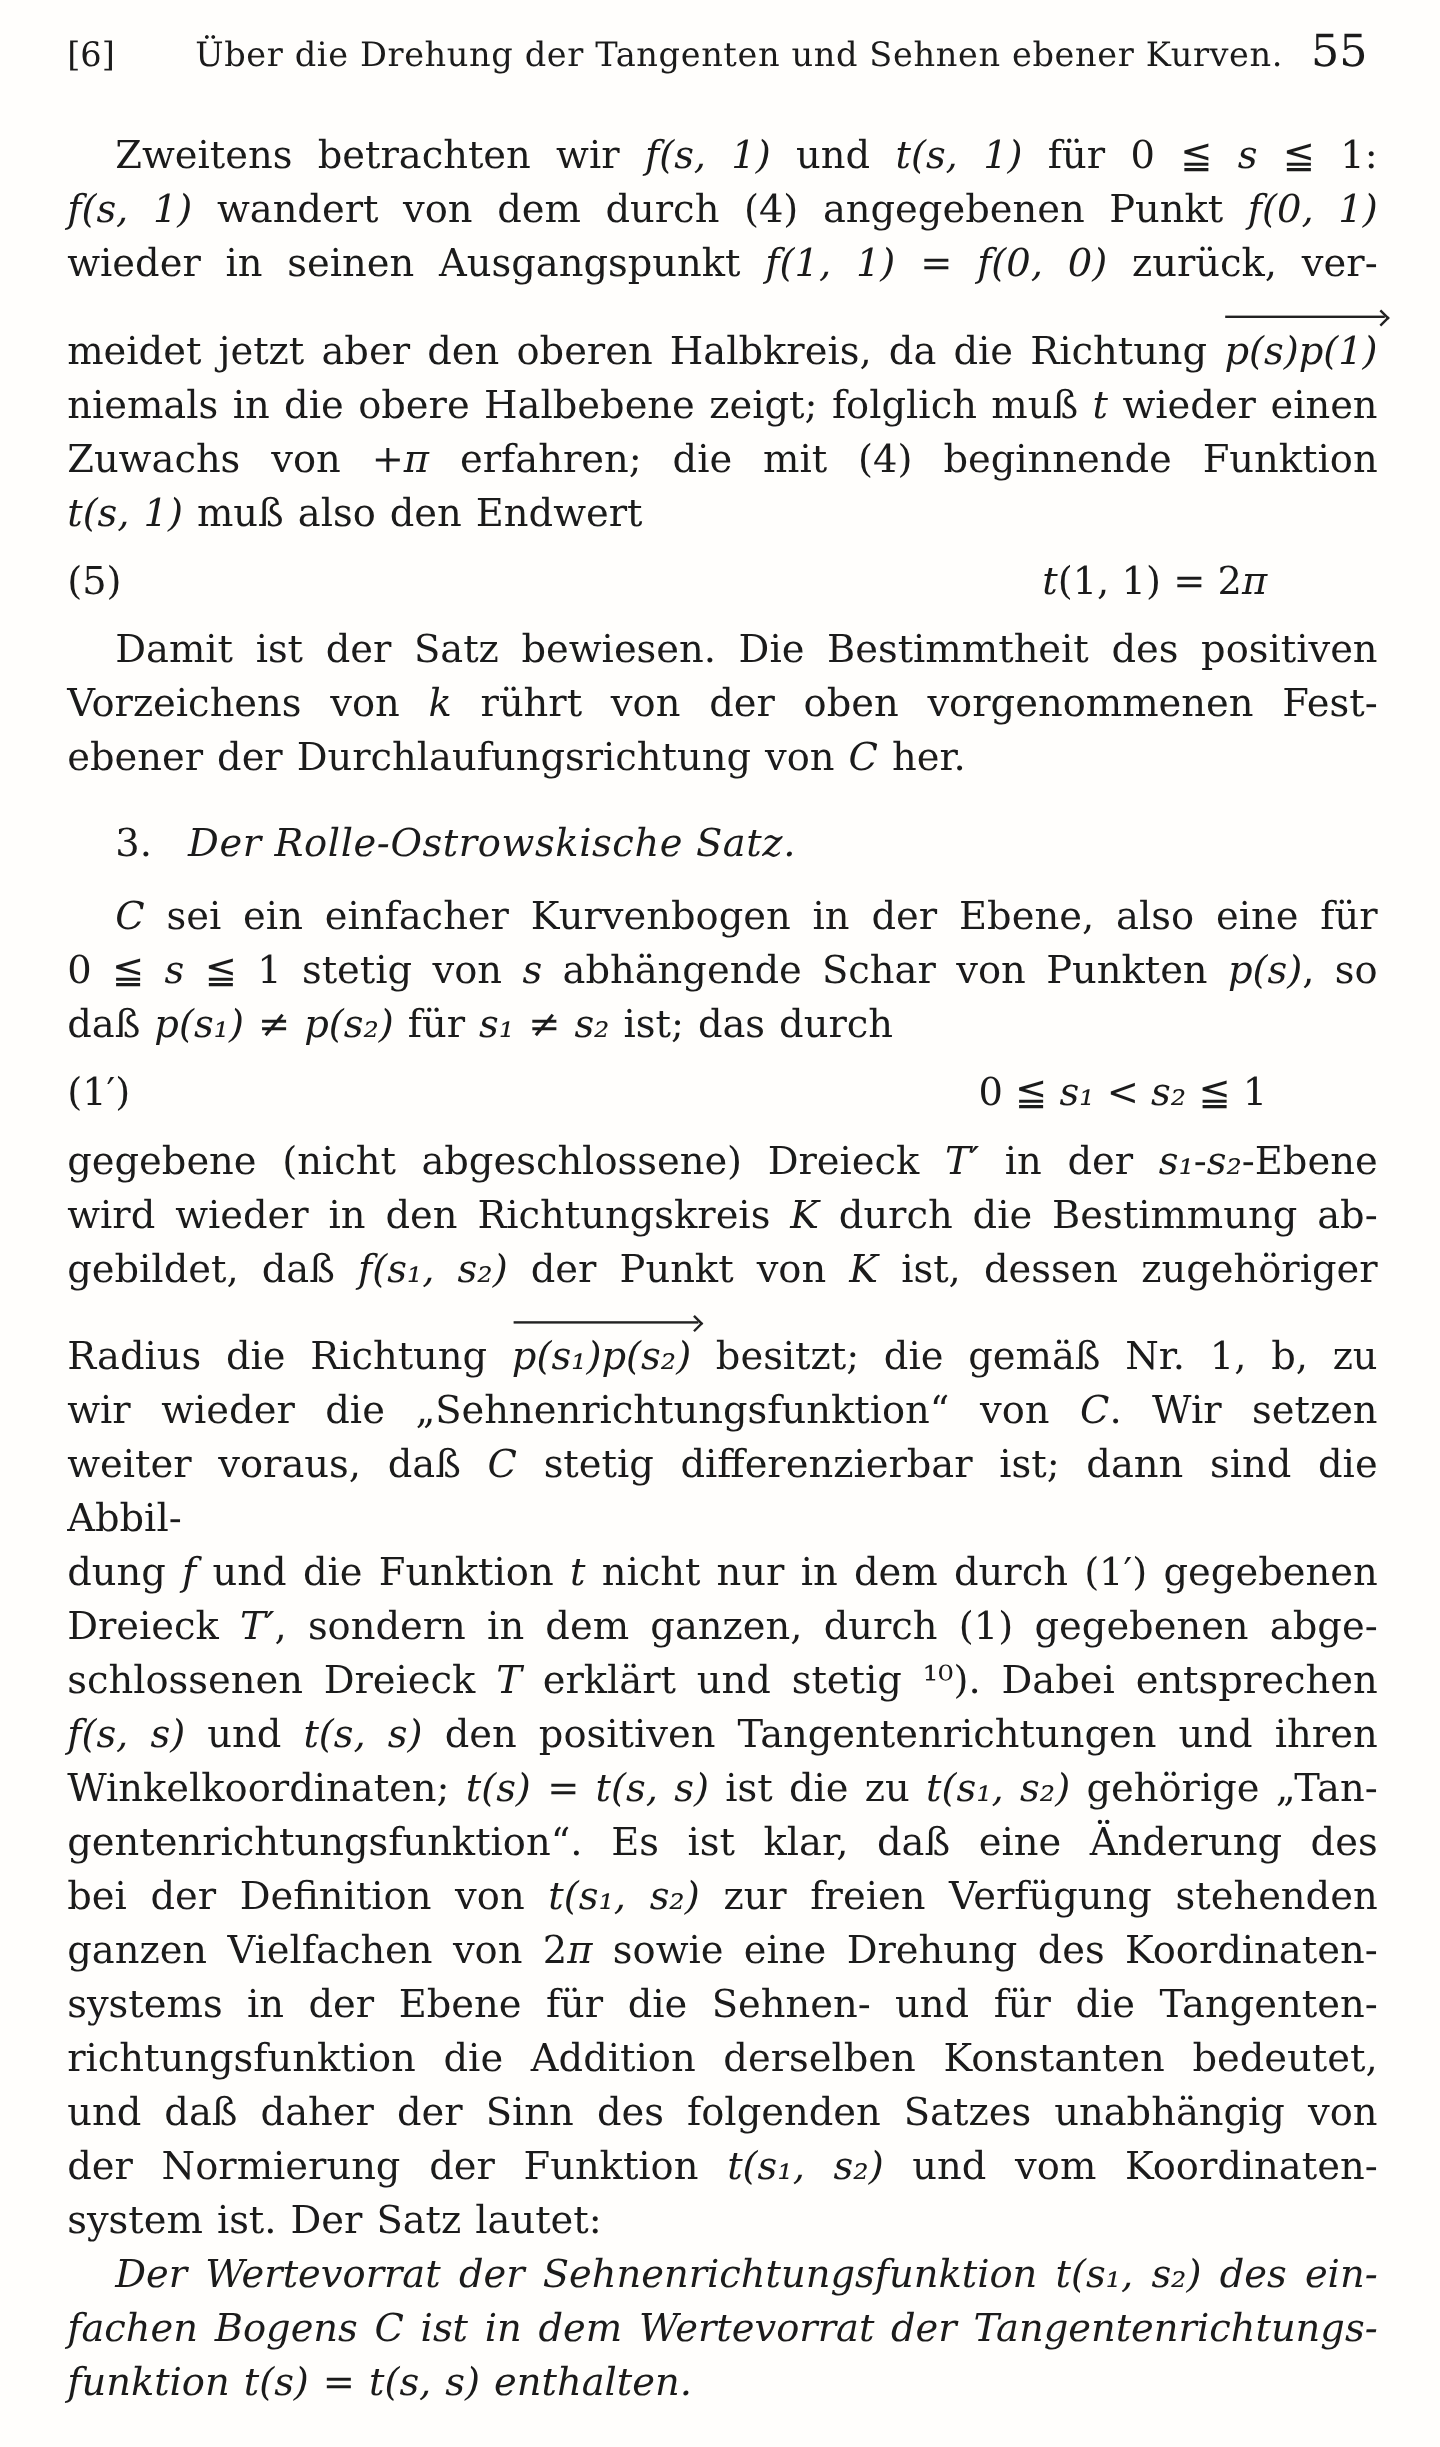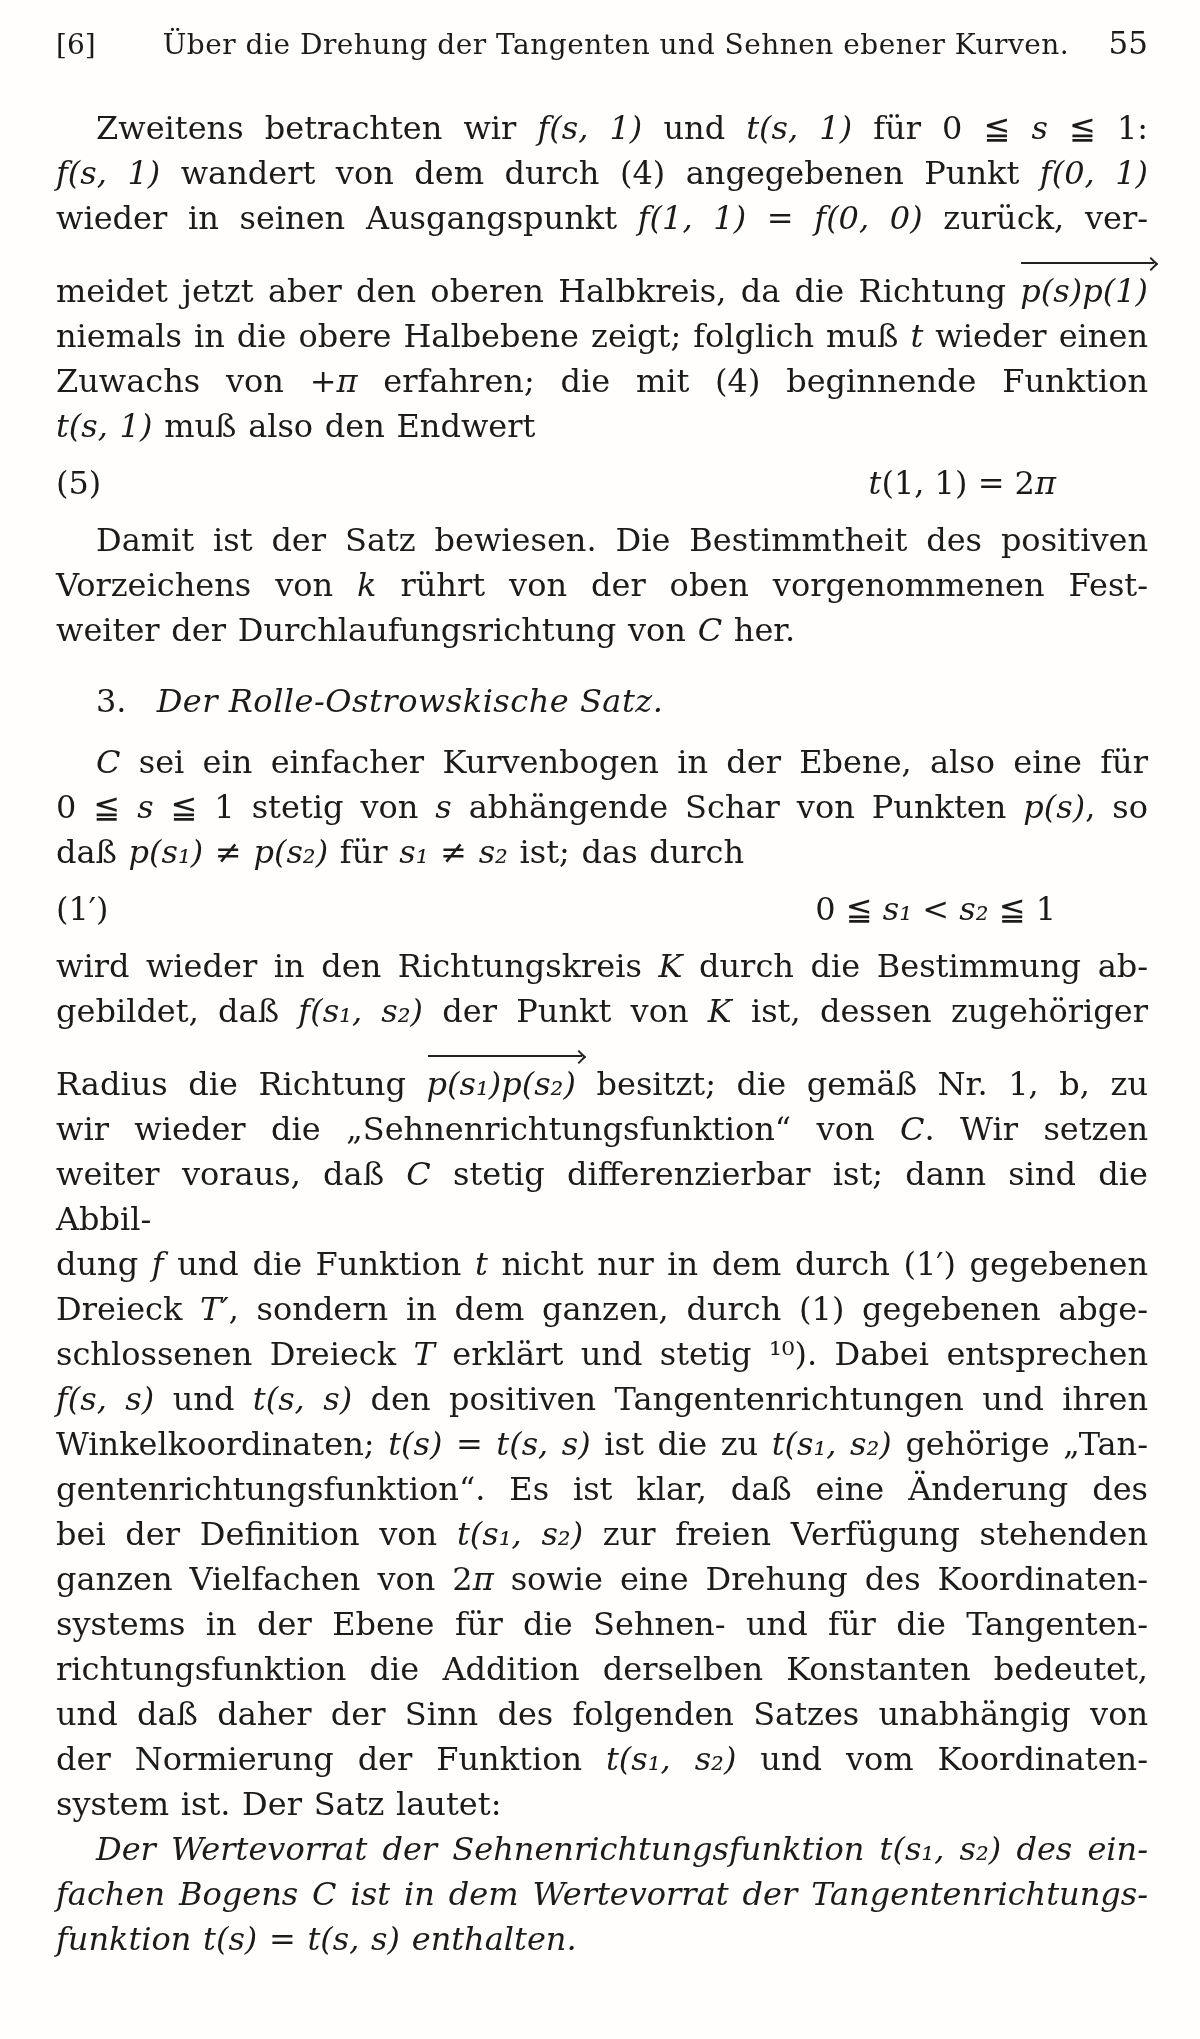--- a/index.html
+++ b/index.html
@@ -5,21 +5,21 @@
   html,body{margin:0;padding:0;background:#ffffff;}
   .page{
     width:1200px;height:2039px;box-sizing:border-box;
     background:#fffefc;color:#1b1b1b;
     font-family:"DejaVu Serif","Liberation Serif",serif;
     padding:26px 52px 0 56px;overflow:hidden;position:relative;
   }
   .header{display:flex;align-items:baseline;font-size:28px;line-height:34px;margin-bottom:44px;}
   .header .ref{width:92px;}
   .header .title{flex:1;text-align:center;letter-spacing:0.5px;}
-  .header .pagenum{width:64px;text-align:right;font-size:31px;}
+  .header .pagenum{width:64px;text-align:center;font-size:37px;}
   .bodytext{font-size:32px;}
   .line{
     text-align:justify;text-align-last:justify;
     line-height:45px;word-spacing:1.5px;
   }
   .line.last{text-align-last:left;}
   .para.indent .line:first-child{text-indent:40px;}
   .it{font-style:italic;}
   .theorem{font-style:italic;}
   .heading{line-height:45px;margin:26px 0 16px 0;}
@@ -63,41 +63,42 @@
     <div class="equation">
       <span class="eq-tag">(5)</span>
       <span class="eq-formula"><span class="it">t</span><span>(1, 1) = 2</span><span class="it">π</span></span>
       <span class="eq-spacer"></span>
     </div>
 
 
     <div class="para indent">
         <div class="line"><span>Damit ist der Satz bewiesen. Die Bestimmtheit des positiven</span></div>
         <div class="line"><span>Vorzeichens von </span><span class="it">k</span><span> rührt von der oben vorgenommenen Fest-</span></div>
-        <div class="line last"><span>weiter der Durchlaufungsrichtung von </span><span class="it">C</span><span> her.</span></div>
+        <div class="line last"><span>ebener der Durchlaufungsrichtung von </span><span class="it">C</span><span> her.</span></div>
       </div>
 
     <div class="heading">
       <span class="h-num">3.</span>
       <span class="h-title">Der Rolle-Ostrowskische Satz.</span>
     </div>
 
     <div class="para indent">
         <div class="line"><span class="it">C</span><span> sei ein einfacher Kurvenbogen in der Ebene, also eine für</span></div>
         <div class="line"><span>0 ≦ </span><span class="it">s</span><span> ≦ 1 stetig von </span><span class="it">s</span><span> abhängende Schar von Punkten </span><span class="it">p(s)</span><span>, so</span></div>
         <div class="line last"><span>daß </span><span class="it">p(s₁) ≠ p(s₂)</span><span> für </span><span class="it">s₁ ≠ s₂</span><span> ist; das durch</span></div>
       </div>
 
     <div class="equation">
       <span class="eq-tag">(1′)</span>
       <span class="eq-formula"><span>0 ≦ </span><span class="it">s₁</span><span> &lt; </span><span class="it">s₂</span><span> ≦ 1</span></span>
       <span class="eq-spacer"></span>
     </div>
 
     <div class="para">
+        <div class="line"><span>gegebene (nicht abgeschlossene) Dreieck </span><span class="it">T′</span><span> in der </span><span class="it">s₁</span><span>-</span><span class="it">s₂</span><span>-Ebene</span></div>
         <div class="line"><span>wird wieder in den Richtungskreis </span><span class="it">K</span><span> durch die Bestimmung ab-</span></div>
         <div class="line"><span>gebildet, daß </span><span class="it">f(s₁, s₂)</span><span> der Punkt von </span><span class="it">K</span><span> ist, dessen zugehöriger</span></div>
         <div class="line"><span>Radius die Richtung </span><span class="it vec"><span class="vec-line"></span>p(s₁)p(s₂)</span><span> besitzt; die gemäß Nr. 1, b, zu</span></div>
         <div class="line"><span>wir wieder die „Sehnenrichtungsfunktion“ von </span><span class="it">C</span><span>. Wir setzen</span></div>
         <div class="line"><span>weiter voraus, daß </span><span class="it">C</span><span> stetig differenzierbar ist; dann sind die Abbil-</span></div>
         <div class="line"><span>dung </span><span class="it">f</span><span> und die Funktion </span><span class="it">t</span><span> nicht nur in dem durch (1′) gegebenen</span></div>
         <div class="line"><span>Dreieck </span><span class="it">T′</span><span>, sondern in dem ganzen, durch (1) gegebenen abge-</span></div>
         <div class="line"><span>schlossenen Dreieck </span><span class="it">T</span><span> erklärt und stetig ¹⁰). Dabei entsprechen</span></div>
         <div class="line"><span class="it">f(s, s)</span><span> und </span><span class="it">t(s, s)</span><span> den positiven Tangentenrichtungen und ihren</span></div>
         <div class="line"><span>Winkelkoordinaten; </span><span class="it">t(s) = t(s, s)</span><span> ist die zu </span><span class="it">t(s₁, s₂)</span><span> gehörige „Tan-</span></div>

